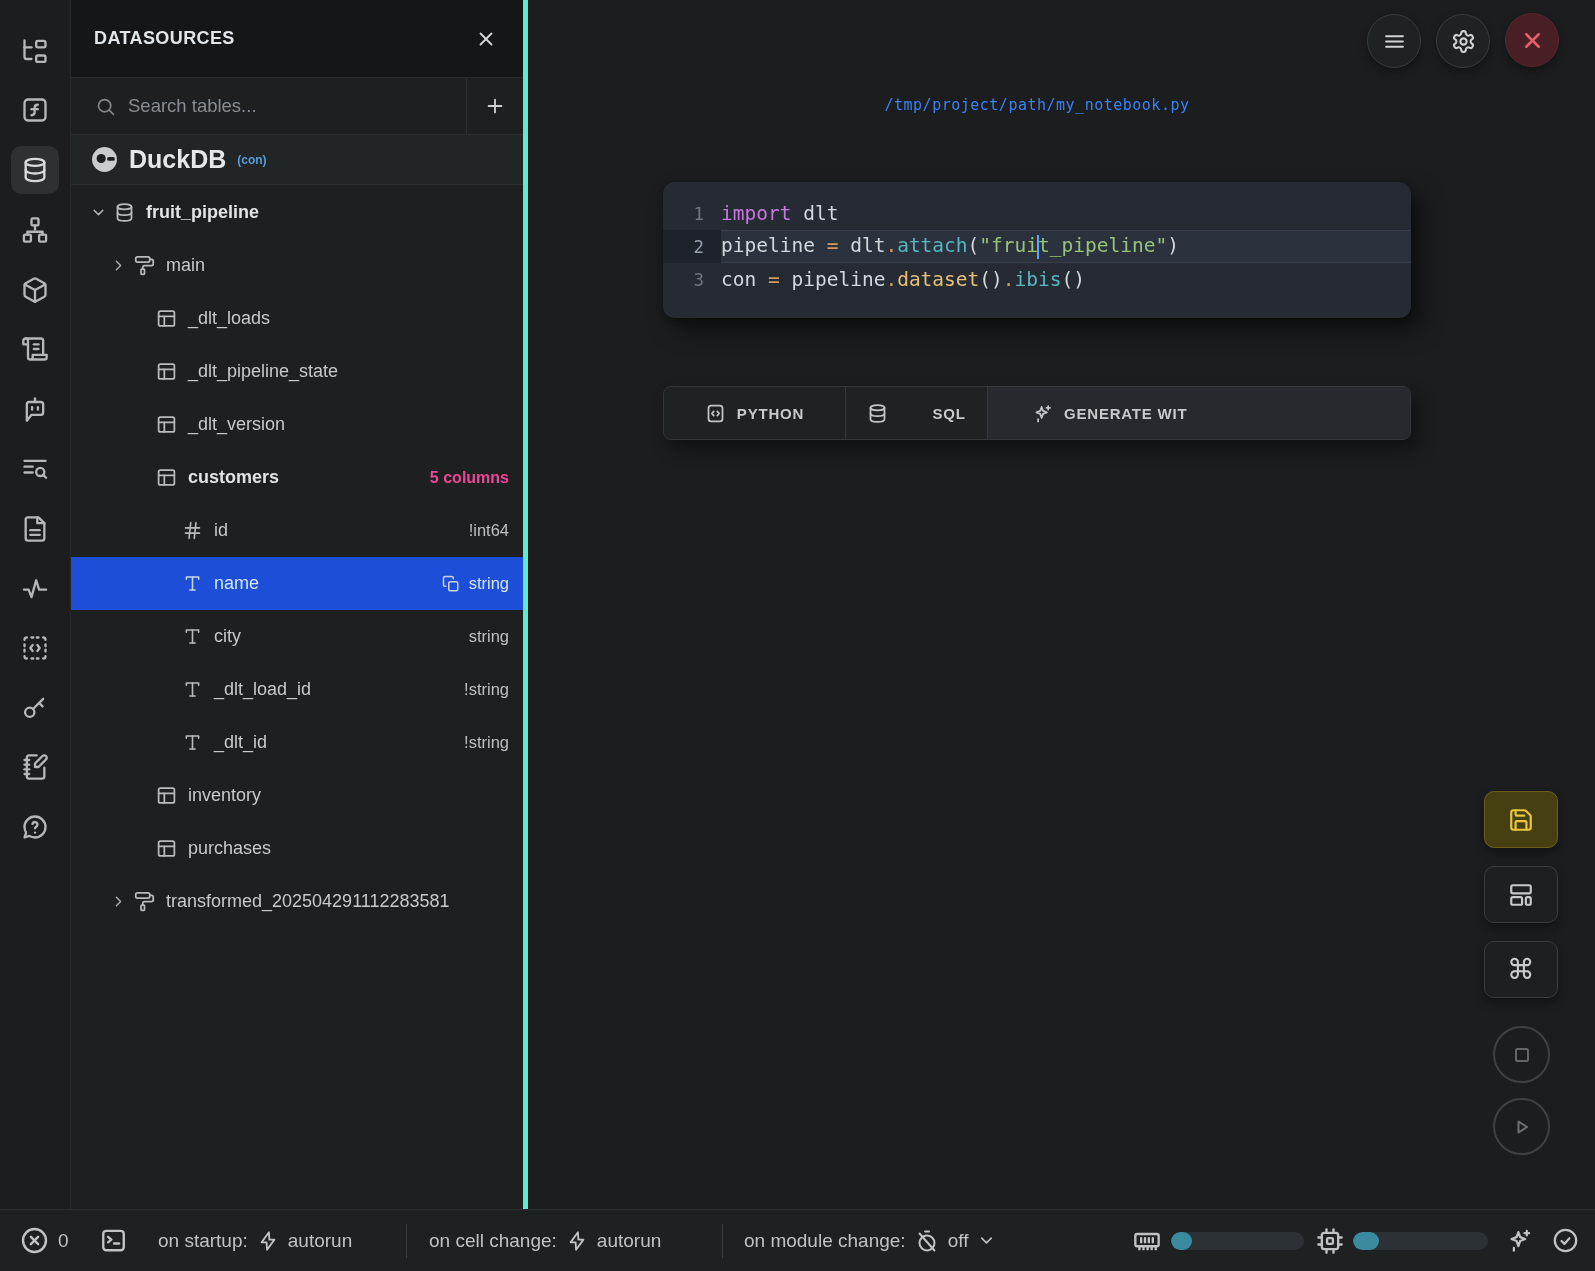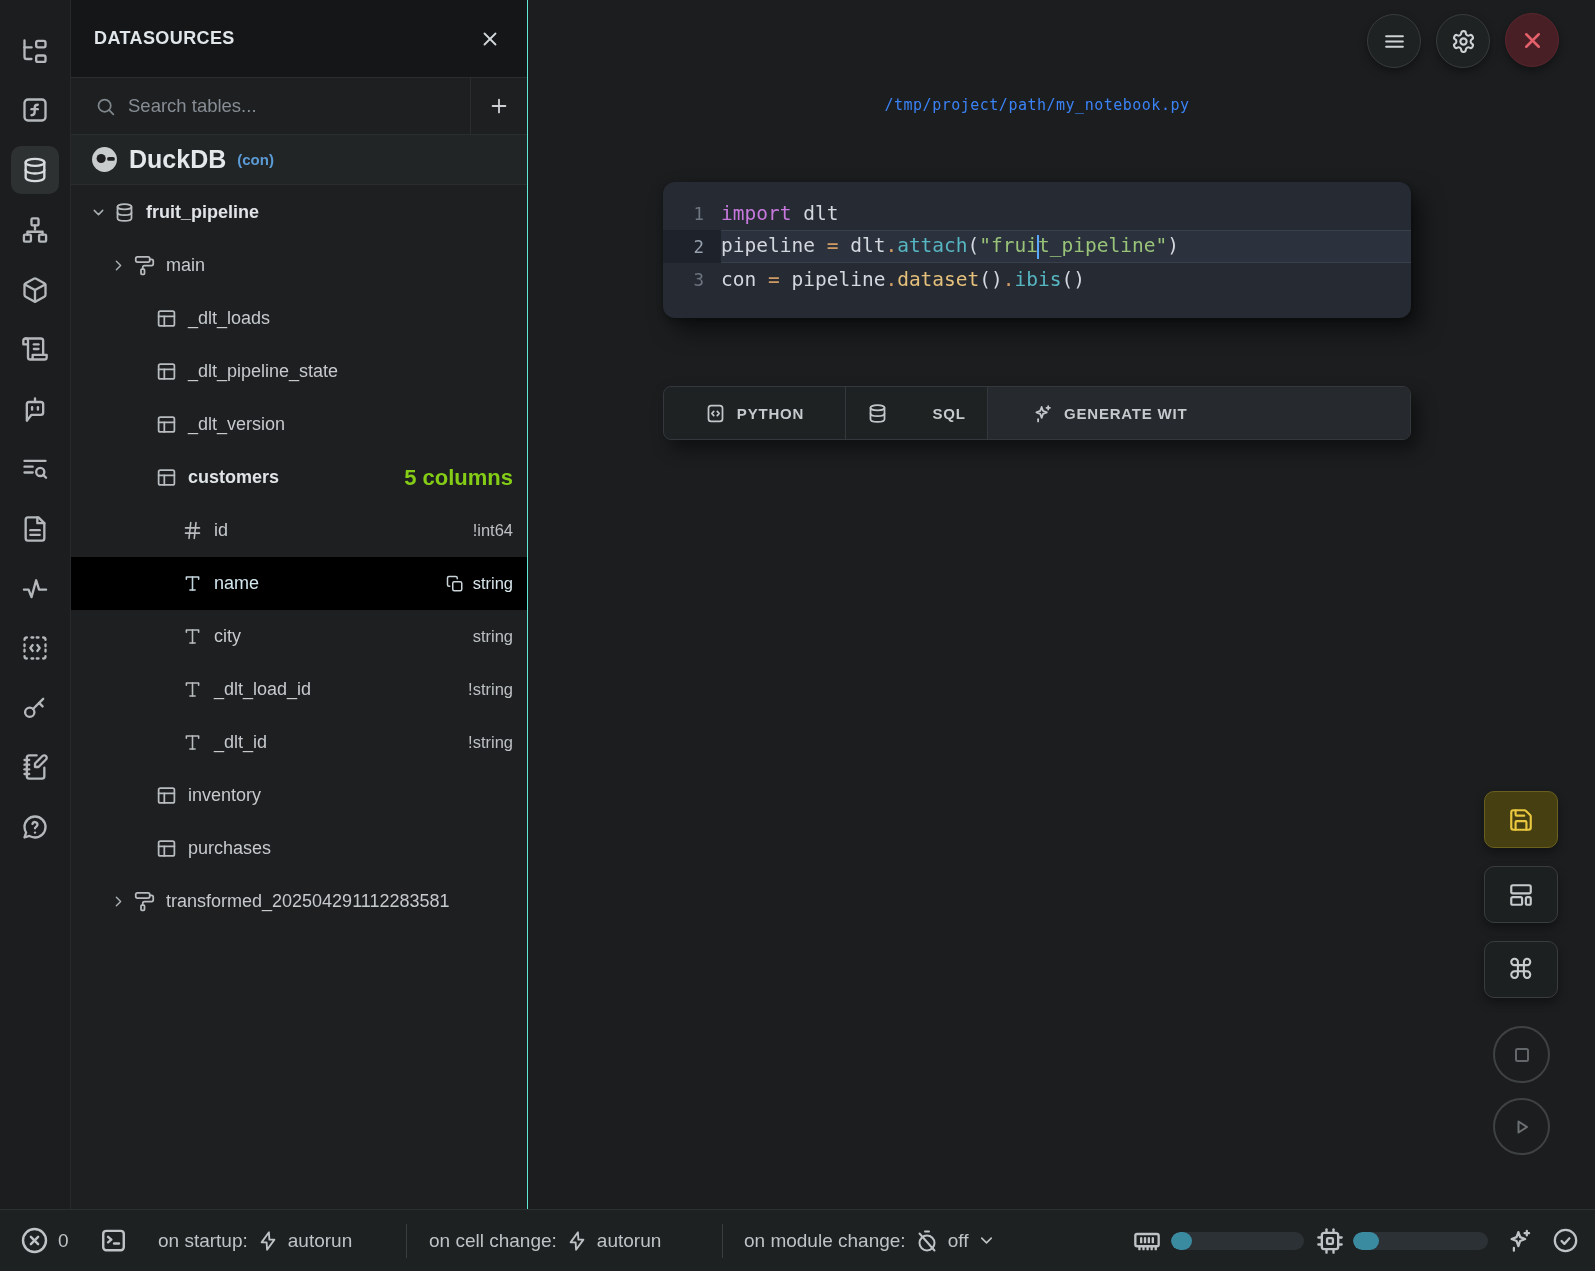--- a/index.html
+++ b/index.html
@@ -14,49 +14,49 @@
   svg { display:block; }
   .ic { stroke:currentColor; fill:none; stroke-width:2; stroke-linecap:round; stroke-linejoin:round; }
 
   
   .rail { position:absolute; left:0; top:0; bottom:62px; width:71px; background:#1b1d1e; border-right:1px solid #27292a; z-index:5; }
   .rail-btn { position:absolute; left:11px; width:48px; height:48px; border-radius:10px; display:flex; align-items:center; justify-content:center; color:#b4b8bb; }
   .rail-btn svg { width:28px; height:28px; }
   .rail-btn.active { background:#2d3132; color:#d9dcde; }
 
   
-  .panel { position:absolute; left:71px; top:0; bottom:53px; width:457px; background:#1d1f20; border-right:1px solid #5eead4; z-index:4; }
+  .panel { position:absolute; left:71px; top:0; bottom:53px; width:457px; background:#1d1f20; border-right:5px solid #5eead4; z-index:4; }
   .panel-header { height:78px; background:#141617; border-bottom:1px solid #2b2e2f; display:flex; align-items:center; justify-content:space-between; padding:0 26px 0 23px; }
   .panel-title { font-size:18px; font-weight:700; letter-spacing:.4px; color:#e1e6ea; }
   .panel-close { color:#d3d7d9; width:22px; height:22px; }
   .search-row { height:57px; border-bottom:1px solid #2b2e2f; display:flex; align-items:center; position:relative; }
   .search-icon { color:#7f868c; margin:0 12px 0 24px; width:21px; height:21px; }
   .search-input { flex:1; background:transparent; border:none; outline:none; color:#aeb4ba; font-size:18.5px; font-family:"Liberation Sans",sans-serif; }
   .search-input::placeholder { color:#868d94; }
   .search-div { width:1px; align-self:stretch; background:#2b2e2f; }
   .add-btn { width:56px; display:flex; align-items:center; justify-content:center; color:#cdd1d4; }
   .add-btn svg { width:22px; height:22px; }
 
   .conn-row { height:50px; background:#222525; border-bottom:1px solid #2a2d2e; display:flex; align-items:center; padding-left:20px; gap:11px; }
   .conn-name { font-size:25px; font-weight:700; color:#e4e8ea; }
-  .conn-badge { font-size:15px; font-weight:700; color:#5b9bd5;text-align:right; }
+  .conn-badge { font-size:12px; font-weight:700; color:#5b9bd5;text-align:right; }
 
   .tree { position:absolute; top:186px; left:0; right:0; }
   .trow { height:53px; display:flex; align-items:center; padding-right:14px; font-size:18px; color:#c6cacd; }
   .trow .chev { width:17px; height:17px; color:#aab0b4; margin-right:7px; flex:none; }
   .trow .nico { width:21px; height:21px; color:#b8bcbf; margin-right:11px; flex:none; }
   .trow.lvl0 { padding-left:19px; }
   .trow.lvl1 { padding-left:39px; }
   .trow.lvl2 { padding-left:85px; }
   .trow.lvl3 { padding-left:111px; }
   .trow.bold .tlabel { font-weight:700; color:#e0e4e7; }
   .tmeta { margin-left:auto; font-size:16.5px; color:#bcc0c3; display:flex; align-items:center; gap:9px; }
-  .tmeta.boldmeta { font-weight:700; color:#84cc16; font-size:22px; }
+  .tmeta.boldmeta { font-weight:700; color:#ec4899; font-size:16px; }
   .tmeta .copy-ic { width:18px; height:18px; color:#c9d4d9; }
-  .trow.selected { background:#000000; }
+  .trow.selected { background:#1d4ed8; }
   .trow.selected .tlabel { color:#d3e7ef; }
   .trow.selected .nico { color:#c3d6de; }
   .trow.selected .tmeta { color:#d6e5eb; }
 
   
   .circle-btn { position:absolute; width:54px; height:54px; border-radius:50%; background:#1f2223; border:1px solid #393c3e; display:flex; align-items:center; justify-content:center; color:#ced2d4; box-shadow:0 4px 8px rgba(0,0,0,.35); }
   .circle-btn svg { width:25px; height:25px; }
   .circle-btn.close { background:#491f26; border-color:#5a262f; color:#e4606a; }
 
   

